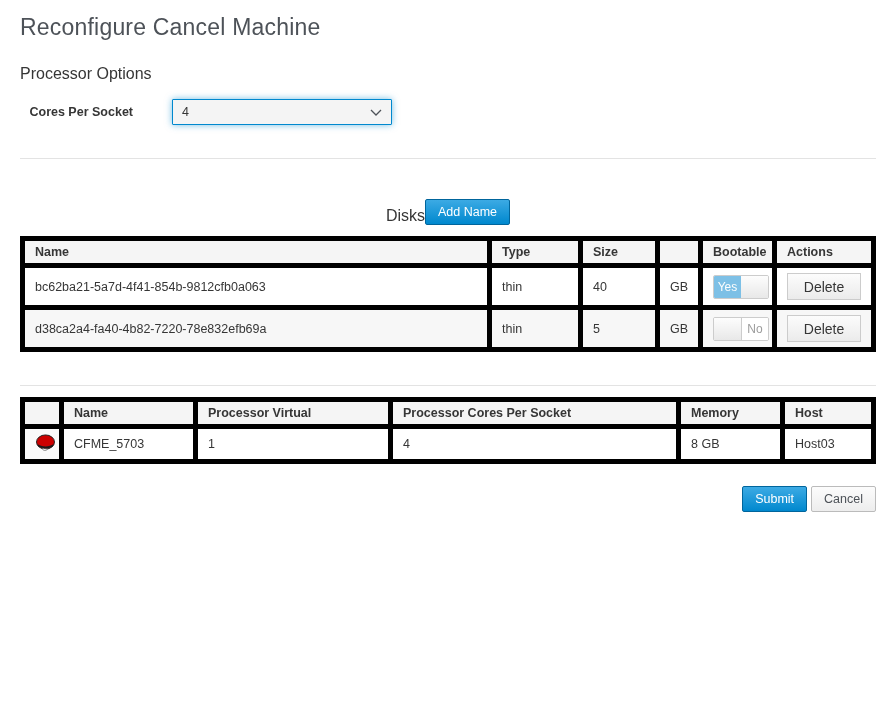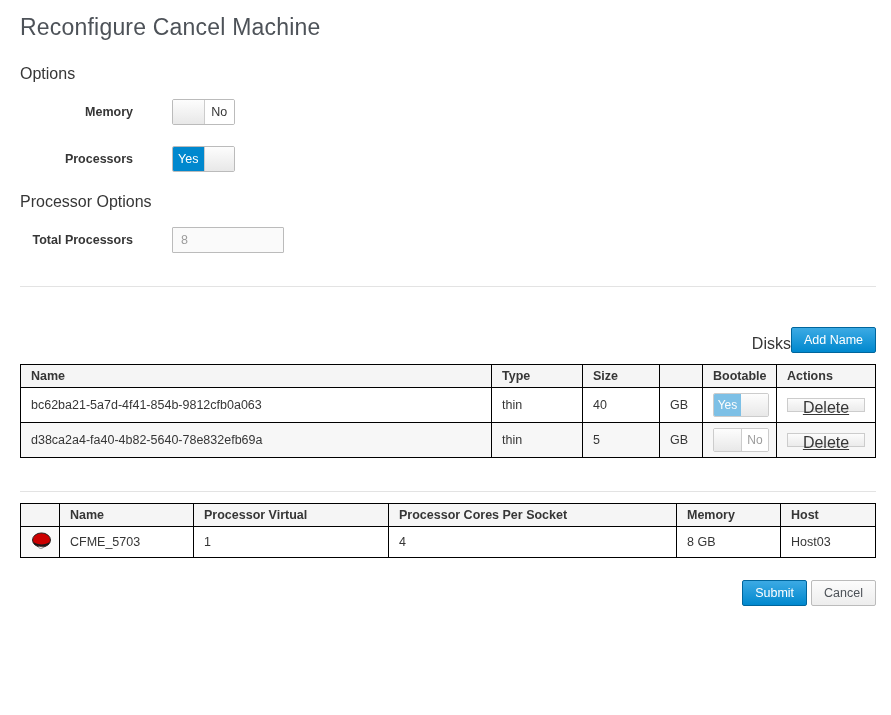--- a/index.html
+++ b/index.html
@@ -68,21 +68,21 @@
   }
   .text-input {
     width: 112px; height: 26px; border: 1px solid #bbb; border-radius: 1px;
     background: #fafafa; color: #9c9c9c; padding: 0 8px;
     font-family: "Liberation Sans", sans-serif; font-size: 12.5px;
   }
 
   hr.divider { border: none; border-top: 1px solid #e3e3e3; margin: 33px 0 0; }
 
   
-  .section-header { display: flex; justify-content: flex-end; align-items: flex-end; margin-top: 22px; }
+  .section-header { display: flex; justify-content: center; align-items: flex-end; margin-top: 22px; }
   .section-header.with-button { min-height: 44px; }
 
   
   .btn {
     font-family: "Liberation Sans", sans-serif;
     font-size: 12.5px; padding: 4px 12px; border-radius: 2px;
     border: 1px solid #bbb; cursor: pointer; line-height: 16px;
   }
   .btn-primary {
     background: linear-gradient(to bottom, #3caae4 0%, #0088ce 100%);
@@ -92,80 +92,67 @@
     background: linear-gradient(to bottom, #fcfcfc 0%, #ededed 100%);
     border-color: #bbb; color: #4d5258;
   }
 
   
   table.grid {
     border-collapse: collapse; width: 100%; table-layout: fixed;
     font-size: 12.5px; margin-top: 11px;
   }
   table.grid th, table.grid td {
-    border: 1px solid #000000; text-align: left; padding: 5px 10px;
+    border: 5px solid #000000; text-align: left; padding: 5px 10px;
     overflow: hidden; white-space: nowrap;
   }
   table.grid th {
     background: #f5f5f5; font-weight: 700; padding: 4px 10px; color: #363636;
   }
   table.grid tbody tr:nth-child(even) td { background: #f7f7f7; }
   td.cell-toggle { padding: 2px 6px; }
   td.cell-action { padding: 0; }
   .btn-cell {
-    display: block; width: 100%; height: 14px; border: 1px solid #ccc;
+    display: block; width: 100%; height: 27px; border: 1px solid #ccc;
     background: linear-gradient(to bottom, #fcfcfc 0%, #ebebeb 100%);
-    color: #363636; font-size: 16px; cursor: pointer;
+    color: #363636; font-size: 14px; cursor: pointer;
     font-family: "Liberation Sans", sans-serif;
-    text-decoration: underline;
   }
   td.cell-icon { padding: 2px 8px; background: #fafafa; text-align: center; }
 
   
   .footer-actions {
     display: flex; justify-content: flex-end; gap: 4px; margin-top: 22px;
   }
   .chevron-icon { display: inline-flex; }
 </style>
 </head>
 <body>
 
 <div class="page">
 
   <h1 class="page-title">Reconfigure Cancel Machine</h1>
 
-  <div class="options-section">
-    <h3 class="section-heading">Options</h3>
+
+  <div class="processor-section">
+    <h3 class="section-heading">Processor Options</h3>
+
 
     <div class="form-row">
-      <span class="control-label">Memory</span>
-      <div class="switch">
-        <span class="switch-handle"></span>
-        <span class="switch-label off">No</span>
+      <span class="control-label">Cores Per Socket</span>
+      <div class="select-control focused">
+        <span>4</span>
+        <span class="chevron-icon">
+          <svg width="12" height="7" viewBox="0 0 12 7">
+              <path d="M1 1 L6 6 L11 1" fill="none" stroke="#4d5258" stroke-width="1.3"></path>
+            </svg>
+        </span>
       </div>
     </div>
 
-    <div class="form-row">
-      <span class="control-label">Processors</span>
-      <div class="switch">
-        <span class="switch-label on">Yes</span>
-        <span class="switch-handle"></span>
-      </div>
-    </div>
-  </div>
-
-  <div class="processor-section">
-    <h3 class="section-heading">Processor Options</h3>
-
-
-
-    <div class="form-row">
-      <span class="control-label">Total Processors</span>
-      <input class="text-input" disabled="" value="8" style="">
-    </div>
   </div>
 
   <hr class="divider">
 
   <div>
     <div class="section-header with-button">
       <h3 class="section-heading">Disks</h3>
       <button class="btn btn-primary">Add Name</button>
     </div>
 
@@ -198,21 +185,21 @@
             <div class="switch small">
               <span class="switch-label on-disabled">Yes</span>
               <span class="switch-handle"></span>
             </div>
           </td>
           <td class="cell-action">
             <button class="btn-cell">Delete</button>
           </td>
         </tr>
         <tr>
-          <td>d38ca2a4-fa40-4b82-5640-78e832efb69a</td>
+          <td>d38ca2a4-fa40-4b82-7220-78e832efb69a</td>
           <td>thin</td>
           <td>5</td>
           <td>GB</td>
           <td class="cell-toggle">
             <div class="switch small">
               <span class="switch-handle"></span>
               <span class="switch-label off-disabled">No</span>
             </div>
           </td>
           <td class="cell-action">

